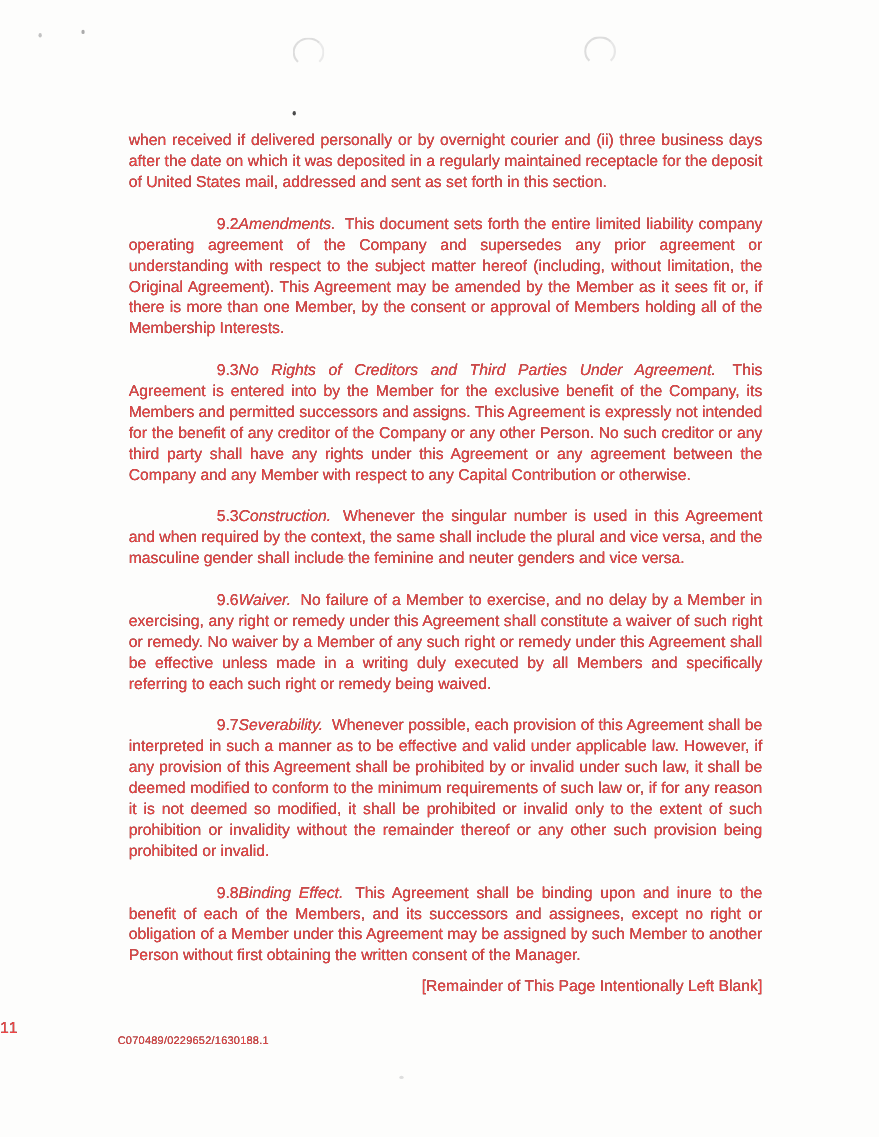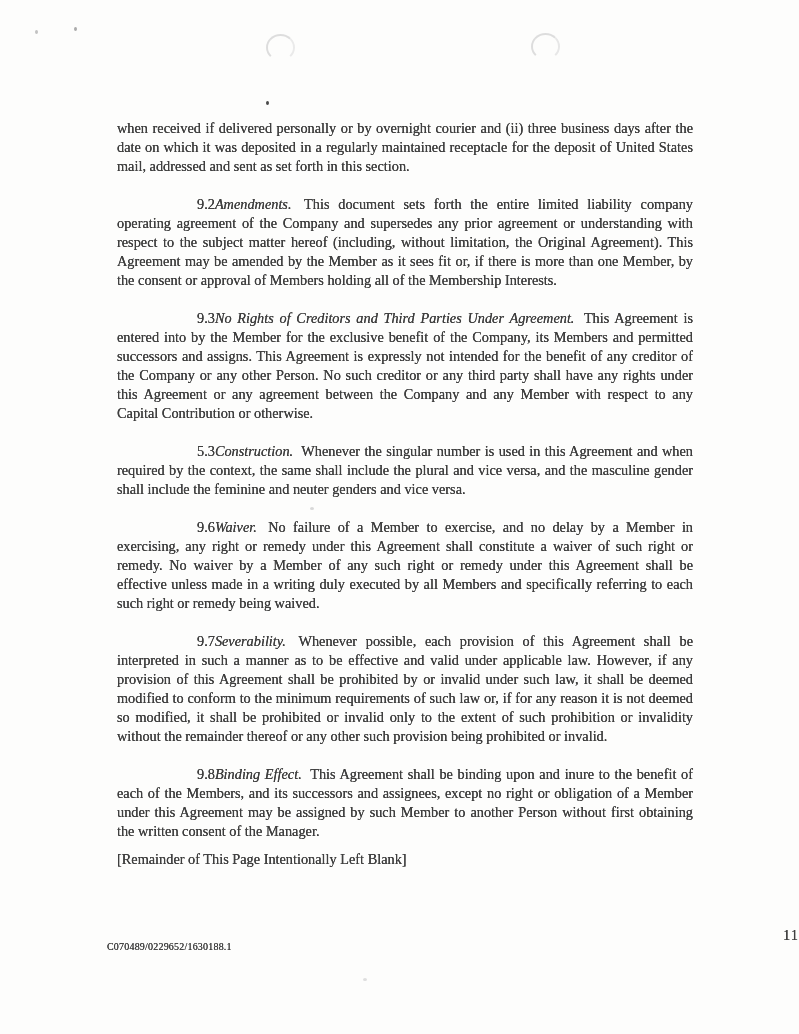--- a/index.html
+++ b/index.html
@@ -6,22 +6,22 @@
     margin: 0;
     padding: 0;
     background: #ffffff;
   }
   .page {
     position: relative;
     width: 799px;
     height: 1034px;
     background: #fdfdfc;
     overflow: hidden;
-    font-family: Liberation Serif, serif;
-    color: #404040;
+    font-family: Liberation Sans, sans-serif;
+    color: #ef4444;
   }
   .content {
     position: absolute;
     left: 117px;
     top: 119px;
     width: 576px;
     font-size: 14.3px;
     line-height: 19px;
     text-align: justify;
     text-shadow: 0 0 0.35px rgba(0,0,0,0.85);
@@ -40,29 +40,29 @@
   }
   .head {
     font-style: italic;
   }
   .sent-gap {
     display: inline-block;
     width: 4px;
   }
   .remainder {
     margin-top: 14px;
-    text-align: left;
+    text-align: right;
     text-indent: 0;
   }
   .page-number {
     position: absolute;
     top: 927px;
     left: 0;
     width: 100%;
-    text-align: right;
+    text-align: left;
     font-size: 14.5px;
     letter-spacing: 1px;
     text-shadow: 0 0 0.35px rgba(0,0,0,0.85);
   }
   .footer-ref {
     position: absolute;
     left: 107px;
     top: 941px;
     font-size: 10px;
     letter-spacing: 0.2px;

